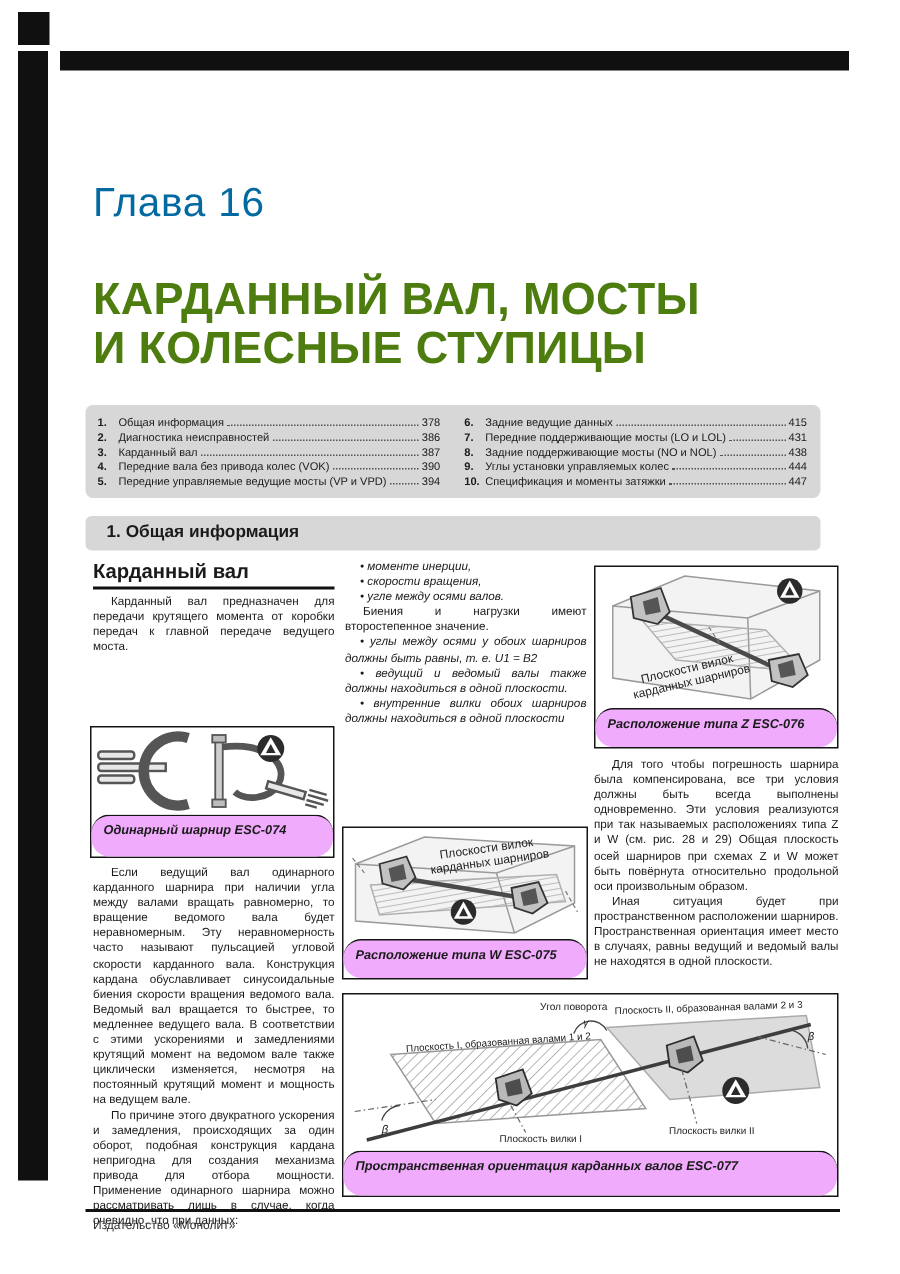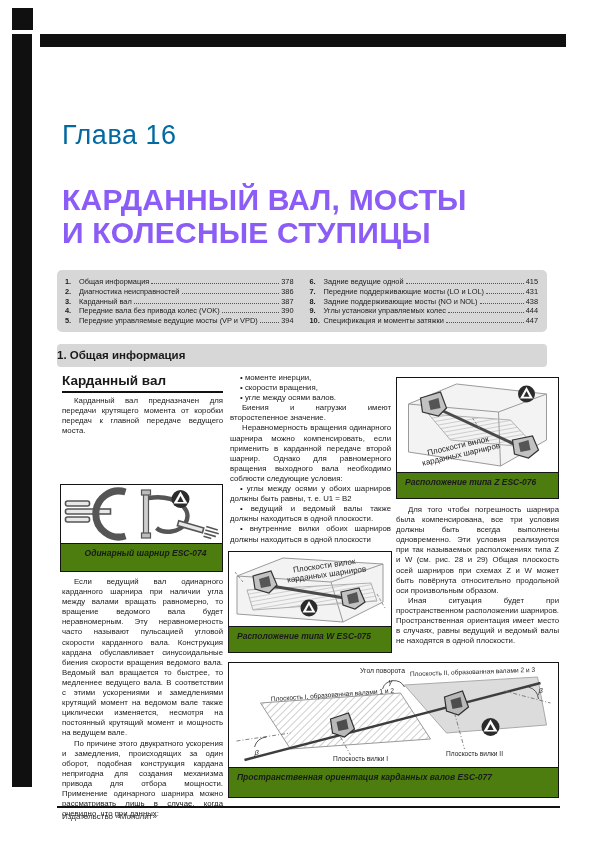--- a/index.html
+++ b/index.html
@@ -8,53 +8,53 @@
     background:#ffffff; color:#1a1a1a;
     font-family:"Liberation Sans", sans-serif;
     -webkit-text-size-adjust:none;
   }
   
   .corner-square { position:absolute; left:12px; top:8px;  width:21px; height:22px; background:#101010; }
   .bar-top      { position:absolute; left:40px; top:34px; width:526px; height:13px; background:#101010; }
   .bar-left     { position:absolute; left:12px; top:34px; width:20px; height:753px; background:#101010; }
 
   .chapter { position:absolute; left:62px; top:120px; font-size:27px; letter-spacing:.5px; color:#0369a1; }
-  .title   { position:absolute; left:62px; top:183px; font-size:30px; font-weight:800; line-height:33px; letter-spacing:.2px; color:#8b5cf6; }
+  .title   { position:absolute; left:62px; top:183px; font-size:30px; font-weight:800; line-height:33px; letter-spacing:.2px; color:#4d7c0f; }
 
   .toc { position:absolute; left:57px; top:270px; width:490px; height:62px; box-sizing:border-box;
          background:#d7d7d7; border-radius:5px; padding:7px 9px 0 5px; display:flex; gap:13px; }
   .toc-col { flex:1 1 50%; min-width:0; }
   .toc-row { display:flex; align-items:baseline; font-size:7.4px; line-height:9.8px; white-space:nowrap; }
   .toc-num { font-weight:bold; min-width:14px; text-align:left; padding-left:3px; }
   .toc-dots { flex:1 1 auto; min-width:3px; border-bottom:1px dotted #555; margin:0 2px 2px 2px; }
   .toc-page { }
 
   .section-bar { position:absolute; left:57px; top:344px; width:490px; height:23px; box-sizing:border-box;
                  background:#d7d7d7; border-radius:4px; font-size:11.5px; font-weight:bold;
-                 line-height:23px; }
+                 line-height:23px; padding-left:14px; }
 
   .textcol { position:absolute; text-align:justify; }
   .textcol p { margin:0; font-size:7.8px; line-height:10.1px; text-indent:12px; }
-  .textcol p.bullet { text-indent:10px; }
+  .textcol p.bullet { text-indent:10px;font-style:italic; }
   .col-heading { font-size:13.5px; font-weight:bold; margin:0 0 3px 0; padding-bottom:3px;
                  border-bottom:2px solid #111; }
   .col1a { left:62px;  top:373px; width:161px; }
   .col1b { left:62px;  top:577px; width:161px; }
   .col2  { left:230px; top:373px; width:161px; }
   .col3  { left:396px; top:505px; width:163px; }
 
   .figure { position:absolute; border:1.5px solid #141414; background:#fff; box-sizing:border-box; }
   .figure svg { display:block; width:100%; }
-  .figcap { border-top:1.5px solid #141414; background:#4d7c0f; font-style:italic; font-weight:600;
-            font-size:8.5px; padding:4px 0 0 8px; box-sizing:border-box; }
+  .figcap { border-top:1.5px solid #141414; background:#f0abfc; font-style:italic; font-weight:600;
+            font-size:8.5px; padding:4px 0 0 8px; box-sizing:border-box;border-radius:12px; }
   .fig074 { left:60px;  top:484px; width:163px; }
   .fig075 { left:228px; top:551px; width:164px; }
   .fig076 { left:396px; top:377px; width:163px; }
   .fig077 { left:228px; top:662px; width:331px; }
-  .cap074 { height:28px;text-align:center; } .cap075, .cap076 { height:26px; } .cap077 { height:30px; }
+  .cap074 { height:28px; } .cap075, .cap076 { height:26px; } .cap077 { height:30px; }
 
   .footer-rule { position:absolute; left:57px; top:806px; width:503px; height:2px; background:#111; }
   .footer-text { position:absolute; left:62px; top:812px; font-size:8px; color:#2e2e2e; }
 
   svg text { font-family:"Liberation Sans", sans-serif; fill:#222; }
 </style>
 </head>
 <body>
 
 <div class="corner-square"></div>
@@ -96,21 +96,21 @@
     <div class="toc-row">
       <span class="toc-num">5.</span>
       <span class="toc-label">Передние управляемые ведущие мосты (VP и VPD)</span>
       <span class="toc-dots"></span>
       <span class="toc-page">394</span>
     </div>
   </div>
   <div class="toc-col">
     <div class="toc-row">
       <span class="toc-num">6.</span>
-      <span class="toc-label">Задние ведущие одной</span>
+      <span class="toc-label">Задние ведущие данных</span>
       <span class="toc-dots"></span>
       <span class="toc-page">415</span>
     </div>
     <div class="toc-row">
       <span class="toc-num">7.</span>
       <span class="toc-label">Передние поддерживающие мосты (LO и LOL)</span>
       <span class="toc-dots"></span>
       <span class="toc-page">431</span>
     </div>
     <div class="toc-row">
@@ -173,21 +173,20 @@
 <div class="textcol col1b">
   <p>Если ведущий вал одинарного карданного шарнира при наличии угла между валами вращать равномерно, то вращение ведомого вала будет неравномерным. Эту неравномерность часто называют пульсацией угловой скорости карданного вала. Конструкция кардана обуславливает синусоидальные биения скорости вращения ведомого вала. Ведомый вал вращается то быстрее, то медленнее ведущего вала. В соответствии с этими ускорениями и замедлениями крутящий момент на ведомом вале также циклически изменяется, несмотря на постоянный крутящий момент и мощность на ведущем вале.</p>
   <p>По причине этого двукратного ускорения и замедления, происходящих за один оборот, подобная конструкция кардана непригодна для создания механизма привода для отбора мощности. Применение одинарного шарнира можно рассматривать лишь в случае, когда очевидно, что при данных:</p>
 </div>
 
 <div class="textcol col2">
   <p class="bullet">•  моменте инерции,</p>
   <p class="bullet">•  скорости вращения,</p>
   <p class="bullet">•  угле между осями валов.</p>
   <p>Биения и нагрузки имеют второстепенное значение.</p>
-  <p>Неравномерность вращения одинарного шарнира можно компенсировать, если применить в карданной передаче второй шарнир. Однако для равномерного вращения выходного вала необходимо соблюсти следующие условия:</p>
   <p class="bullet">•  углы между осями у обоих шарниров должны быть равны, т. е. U1 = В2</p>
   <p class="bullet">•  ведущий и ведомый валы также должны находиться в одной плоскости.</p>
   <p class="bullet">•  внутренние вилки обоих шарниров должны находиться в одной плоскости</p>
 </div>
 
 <div class="figure fig075">
   <svg viewBox="0 0 158 74" height="74">
     <defs>
       <pattern id="hB075" width="4" height="8" patternUnits="userSpaceOnUse" patternTransform="rotate(80)">
         <line x1="0" y1="0" x2="0" y2="8" stroke="#a8a8a8" stroke-width="1"></line>

